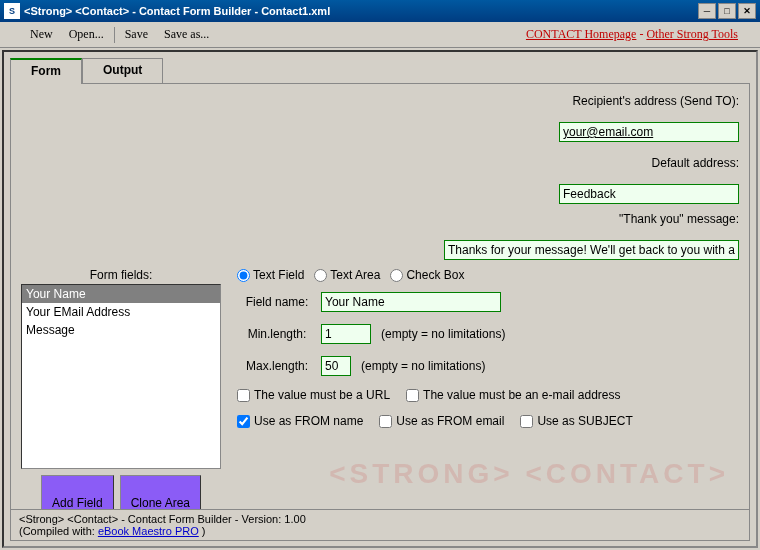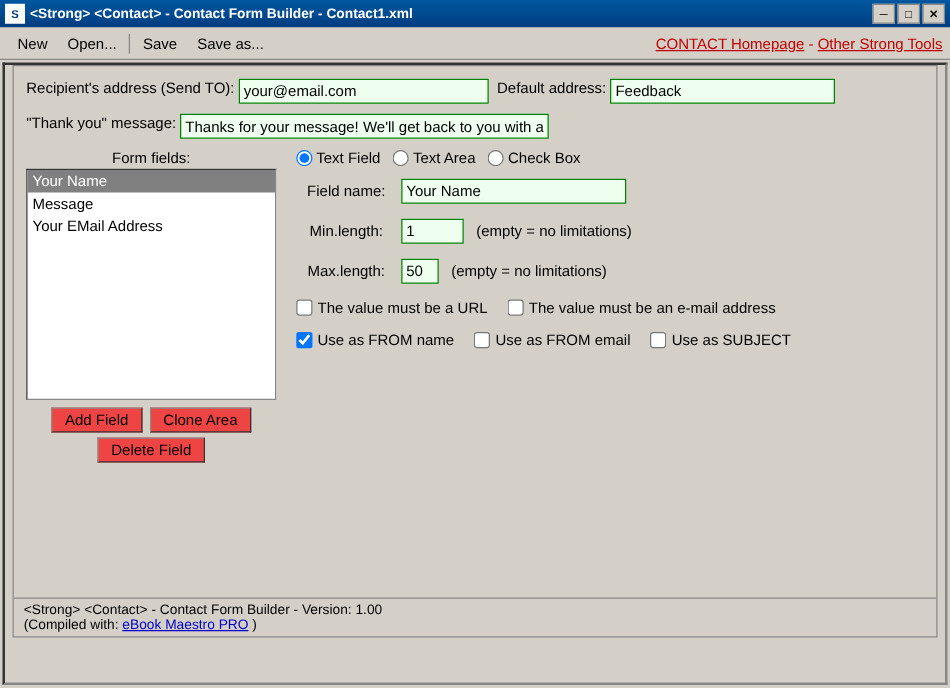--- a/index.html
+++ b/index.html
@@ -39,21 +39,22 @@
       display: flex; align-items: center; justify-content: center;
       font-size: 9px; cursor: pointer; color: #000;
     }
     
     .menu-bar {
       background: #d4d0c8;
       border-bottom: 1px solid #888;
       height: 26px;
       display: flex;
       align-items: center;
-      padding: 0 6px;
+      padding: 0 22px;
+      font-family: Liberation Serif, serif;
     }
     .menu-item {
       padding: 2px 8px;
       cursor: pointer;
       font-size: 12px;
       color: #000;
     }
     .menu-sep { width: 1px; height: 16px; background: #888; margin: 0 2px; }
     .menu-links {
       margin-left: auto;
@@ -104,22 +105,23 @@
       border: 1px solid #888;
       margin: 0 6px;
       padding: 10px;
       height: calc(100% - 36px);
       position: relative;
       overflow: hidden;
     }
     
     .form-row {
       display: flex;
-      align-items: flex-start;
+      align-items: flex-end;
       margin-bottom: 8px;
+      flex-direction: column;
     }
     .form-label {
       font-size: 12px;
       color: #000;
       text-align: right;
       white-space: nowrap;
     }
     .form-input {
       border: 1px solid #008000;
       background: white;
@@ -165,23 +167,23 @@
       gap: 6px;
       margin-top: 6px;
       justify-content: center;
     }
     .field-buttons2 {
       display: flex;
       justify-content: center;
       margin-top: 4px;
     }
     .btn {
-      background: #ef4444;
+      background: #8b5cf6;
       border: 1px outset #888;
-      padding: 2px 10px;
+      padding: 20px 10px;
       font-size: 12px;
       cursor: pointer;
       min-width: 60px;
     }
     
     .fields-right {
       flex: 1;
       display: flex;
       flex-direction: column;
       gap: 8px;
@@ -214,20 +216,21 @@
     }
     
     .checkbox-row {
       display: flex;
       align-items: center;
       gap: 6px;
       margin-bottom: 4px;
     }
     .checkbox-label {
       display: flex;
+      align-items: center;
       gap: 4px;
       font-size: 12px;
     }
     
     .status-bar {
       position: absolute;
       bottom: 0; left: 0; right: 0;
       background: #d4d0c8;
       border-top: 1px solid #888;
       padding: 3px 8px;
@@ -285,47 +288,51 @@
   <span class="menu-item">Save as...</span>
   <div class="menu-links">
     <a>CONTACT Homepage</a>
     <span> - </span>
     <a>Other Strong Tools</a>
   </div>
 </div>
 
 <div class="window-content">
 
+  <div class="tabs">
+    <div class="tab active">Form</div>
+    <div class="tab">Output</div>
+  </div>
 
   <div class="tab-panel">
 
     <div class="form-row">
       <span class="form-label">Recipient's address (Send TO):</span>
       &nbsp;
-      <input type="text" class="form-input" style="width: 200px;" value="your@email.com">
+      <input type="text" class="form-input" style="width: 180px; text-decoration: underline;" value="your@email.com">
       &nbsp;&nbsp;
       <span class="form-label">Default address:</span>
       &nbsp;
       <input type="text" class="form-input" style="width: 180px;" value="Feedback">
     </div>
 
     <div class="form-row">
       <span class="form-label">"Thank you" message:</span>
       &nbsp;
       <input type="text" class="form-input" style="width: 295px;" value="Thanks for your message! We'll get back to you with an">
     </div>
 
     <div class="fields-section">
 
       <div class="fields-left">
         <div class="fields-label">Form fields:</div>
         <div class="fields-listbox">
           <div class="field-item selected">Your Name</div>
+          <div class="field-item">Your EMail Address</div>
           <div class="field-item">Message</div>
-          <div class="field-item">Your EMail Address</div>
         </div>
         <div class="field-buttons">
           <button class="btn">Add Field</button>
           <button class="btn">Clone Area</button>
         </div>
         <div class="field-buttons2">
           <button class="btn">Delete Field</button>
         </div>
       </div>
 
@@ -385,20 +392,21 @@
           </label>
           <label class="checkbox-label" style="margin-left:10px;">
             <input type="checkbox" style="">
             <span>Use as SUBJECT</span>
           </label>
         </div>
 
       </div>
     </div>
 
+    <div class="watermark">&lt;STRONG&gt;  &lt;CONTACT&gt;</div>
 
     <div class="status-bar">
       <span>&lt;Strong&gt; &lt;Contact&gt; - Contact Form Builder - Version: 1.00</span><br>
       <span>(Compiled with:</span>
       <a>eBook Maestro PRO</a>
       <span>)</span>
     </div>
 
   </div>
 </div>

